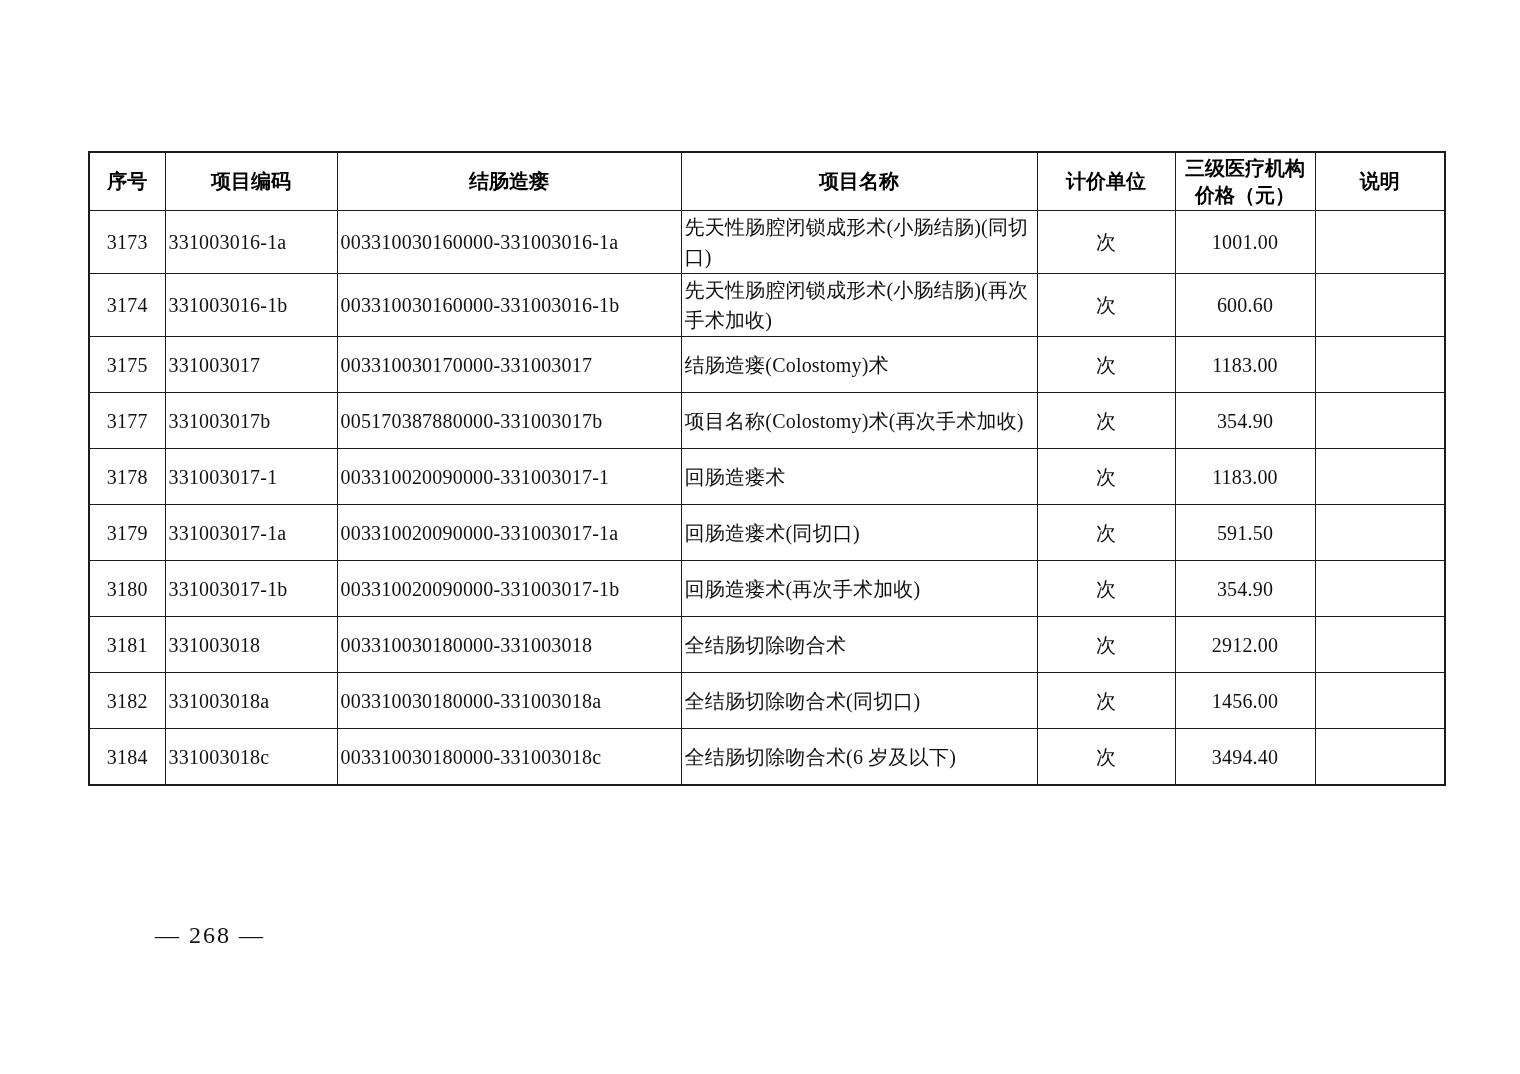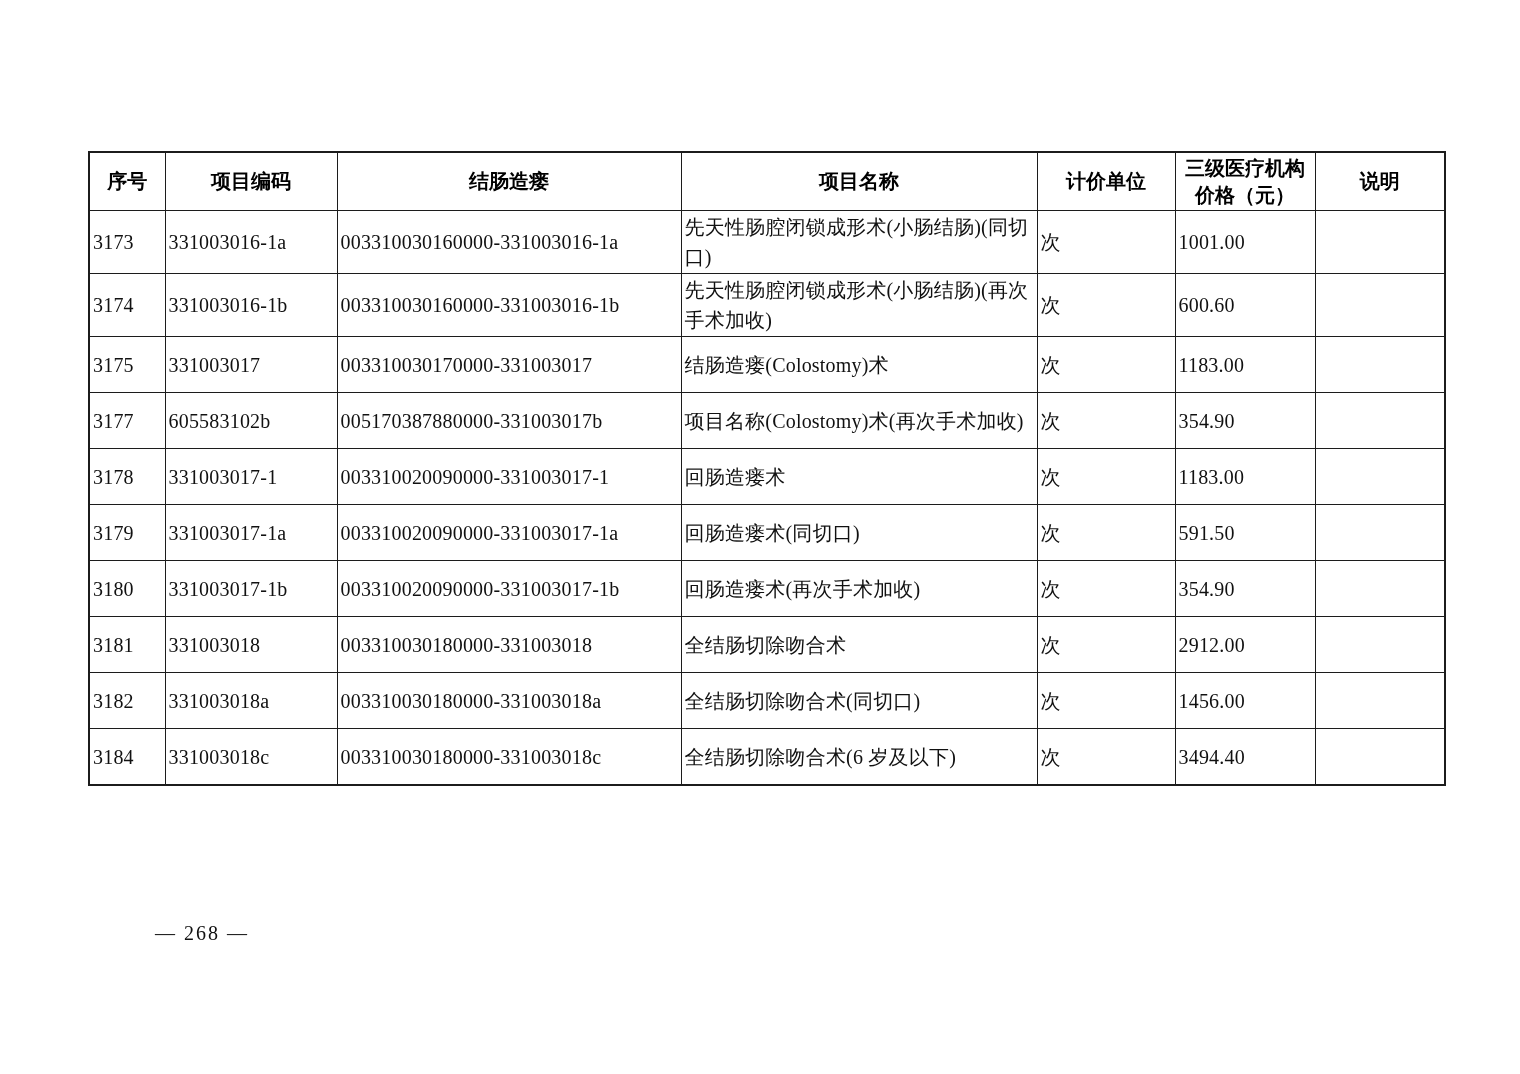--- a/index.html
+++ b/index.html
@@ -42,26 +42,26 @@
     line-height: 1.35;
     white-space: pre-line;
     color: #000000;
   }
   .price-table td {
     height: 53px;
     line-height: 1.5;
     letter-spacing: 0.2px;
   }
   .price-table td.left   { text-align: left; }
-  .price-table td.center { }
+  .price-table td.center { text-align: center; }
   .footer-pagenum {
     position: absolute;
     left: 155px;
     top: 922px;
-    font-size: 20px;
+    font-size: 24px;
     color: #111111;
     letter-spacing: 2px;
   }
 </style>
 </head>
 <body>
 
 <div class="page">
 
   <table class="price-table">
@@ -109,21 +109,21 @@
           <td class="center">3175</td>
           <td class="left">331003017</td>
           <td class="left">003310030170000-331003017</td>
           <td class="left">结肠造瘘(Colostomy)术</td>
           <td class="center">次</td>
           <td class="center">1183.00</td>
           <td class="center"></td>
         </tr>
         <tr>
           <td class="center">3177</td>
-          <td class="left">605583102b</td>
+          <td class="left">331003017b</td>
           <td class="left">005170387880000-331003017b</td>
           <td class="left">项目名称(Colostomy)术(再次手术加收)</td>
           <td class="center">次</td>
           <td class="center">354.90</td>
           <td class="center"></td>
         </tr>
         <tr>
           <td class="center">3178</td>
           <td class="left">331003017-1</td>
           <td class="left">003310020090000-331003017-1</td>

